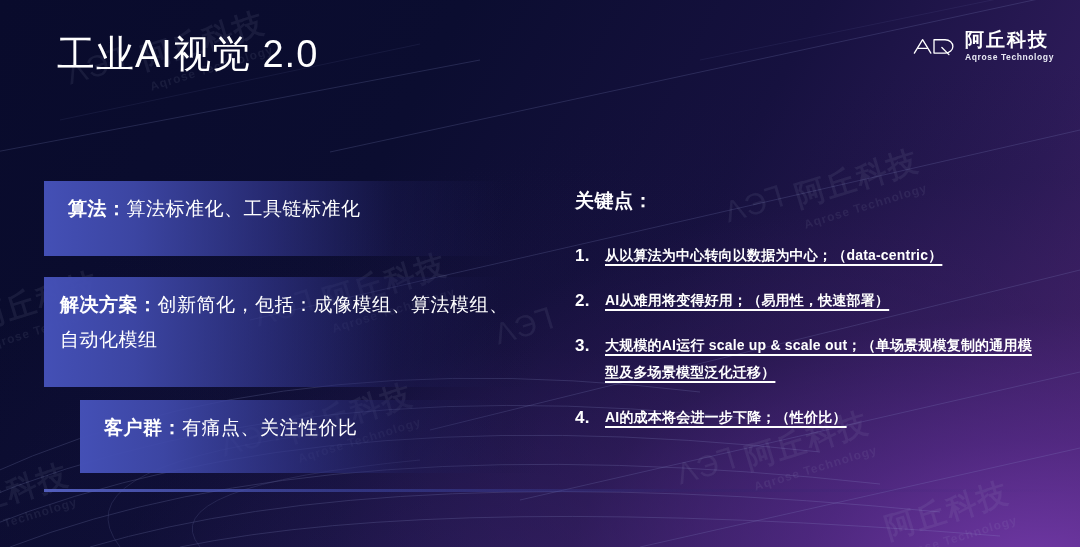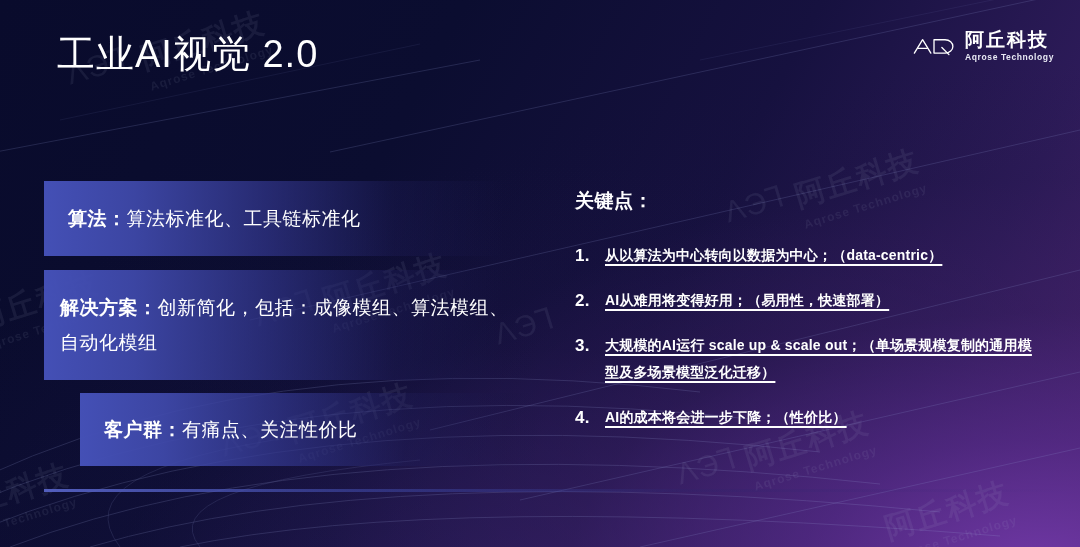--- a/index.html
+++ b/index.html
@@ -84,26 +84,25 @@
     position: absolute;
     left: 44px;
     top: 181px;
     width: 500px;
   }
   .point-box {
     position: relative;
     background: linear-gradient(90deg, rgba(69,81,184,0.98) 0%, rgba(64,74,172,0.92) 18%, rgba(50,54,140,0.70) 45%, rgba(32,30,92,0.34) 70%, rgba(18,16,58,0.06) 92%, rgba(14,14,52,0) 100%);
     box-sizing: border-box;
     display: flex;
-    align-items: center;
     padding: 10px 22px 10px 24px;
     color: #ffffff;
   }
   .box-1 { height: 75px; }
-  .box-2 { height: 110px; margin-top: 14px; padding-left: 16px; }
+  .box-2 { height: 110px; margin-top: 21px; padding-left: 16px; }
   .box-3 { height: 73px; margin-top: 13px; margin-left: 36px; }
 
   .box-text {
     font-size: 19px;
     font-weight: 400;
     line-height: 35px;
     letter-spacing: 0.5px;
     max-width: 460px;
   }
   .box-text b { font-weight: 700; }

